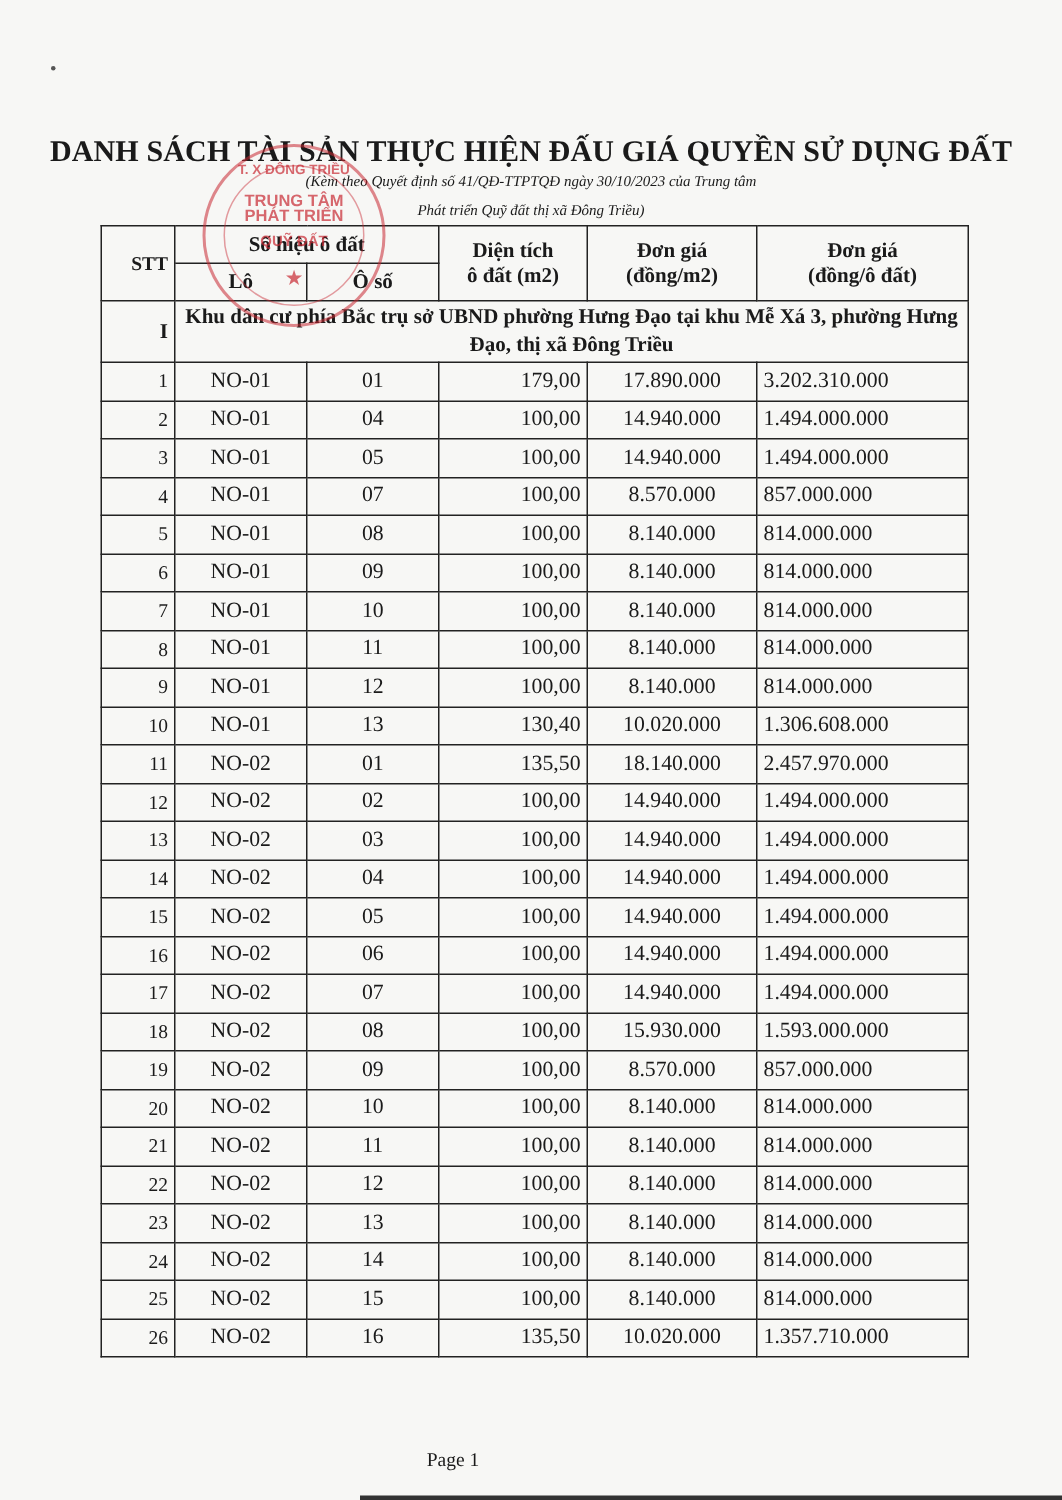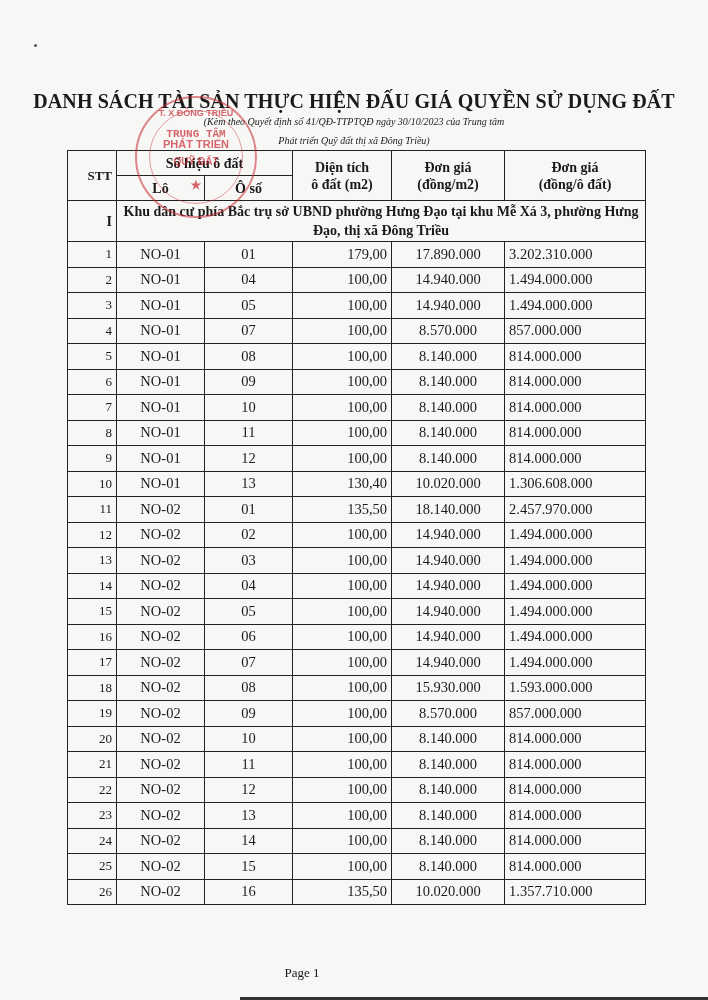--- a/index.html
+++ b/index.html
@@ -63,21 +63,21 @@
   <div class="speck"></div>
 
   <div class="title">DANH SÁCH TÀI SẢN THỰC HIỆN ĐẤU GIÁ QUYỀN SỬ DỤNG ĐẤT</div>
   <div class="subtitle">
     <div>(Kèm theo Quyết định số 41/QĐ-TTPTQĐ ngày 30/10/2023 của Trung tâm</div>
     <div>Phát triển Quỹ đất thị xã Đông Triều)</div>
   </div>
 
   <div class="stamp">
     <div class="stamp-text" style="top:10px;font-size:9px;">T. X ĐÔNG TRIỀU</div>
-    <div class="stamp-text" style="top:30px;font-family:Liberation Mono, monospace;">TRUNG TÂM</div>
+    <div class="stamp-text" style="top:30px;">TRUNG TÂM</div>
     <div class="stamp-text" style="top:40px;">PHÁT TRIỂN</div>
     <div class="stamp-text" style="top:58px;font-size:10px;">QUỸ ĐẤT</div>
     <div class="stamp-text" style="top:80px;font-size:12px;">★</div>
   </div>
 
   <table>
     <thead>
       <tr class="h-top">
         <th class="c-stt" rowspan="2">STT</th>
         <th colspan="2">Số hiệu ô đất</th>

